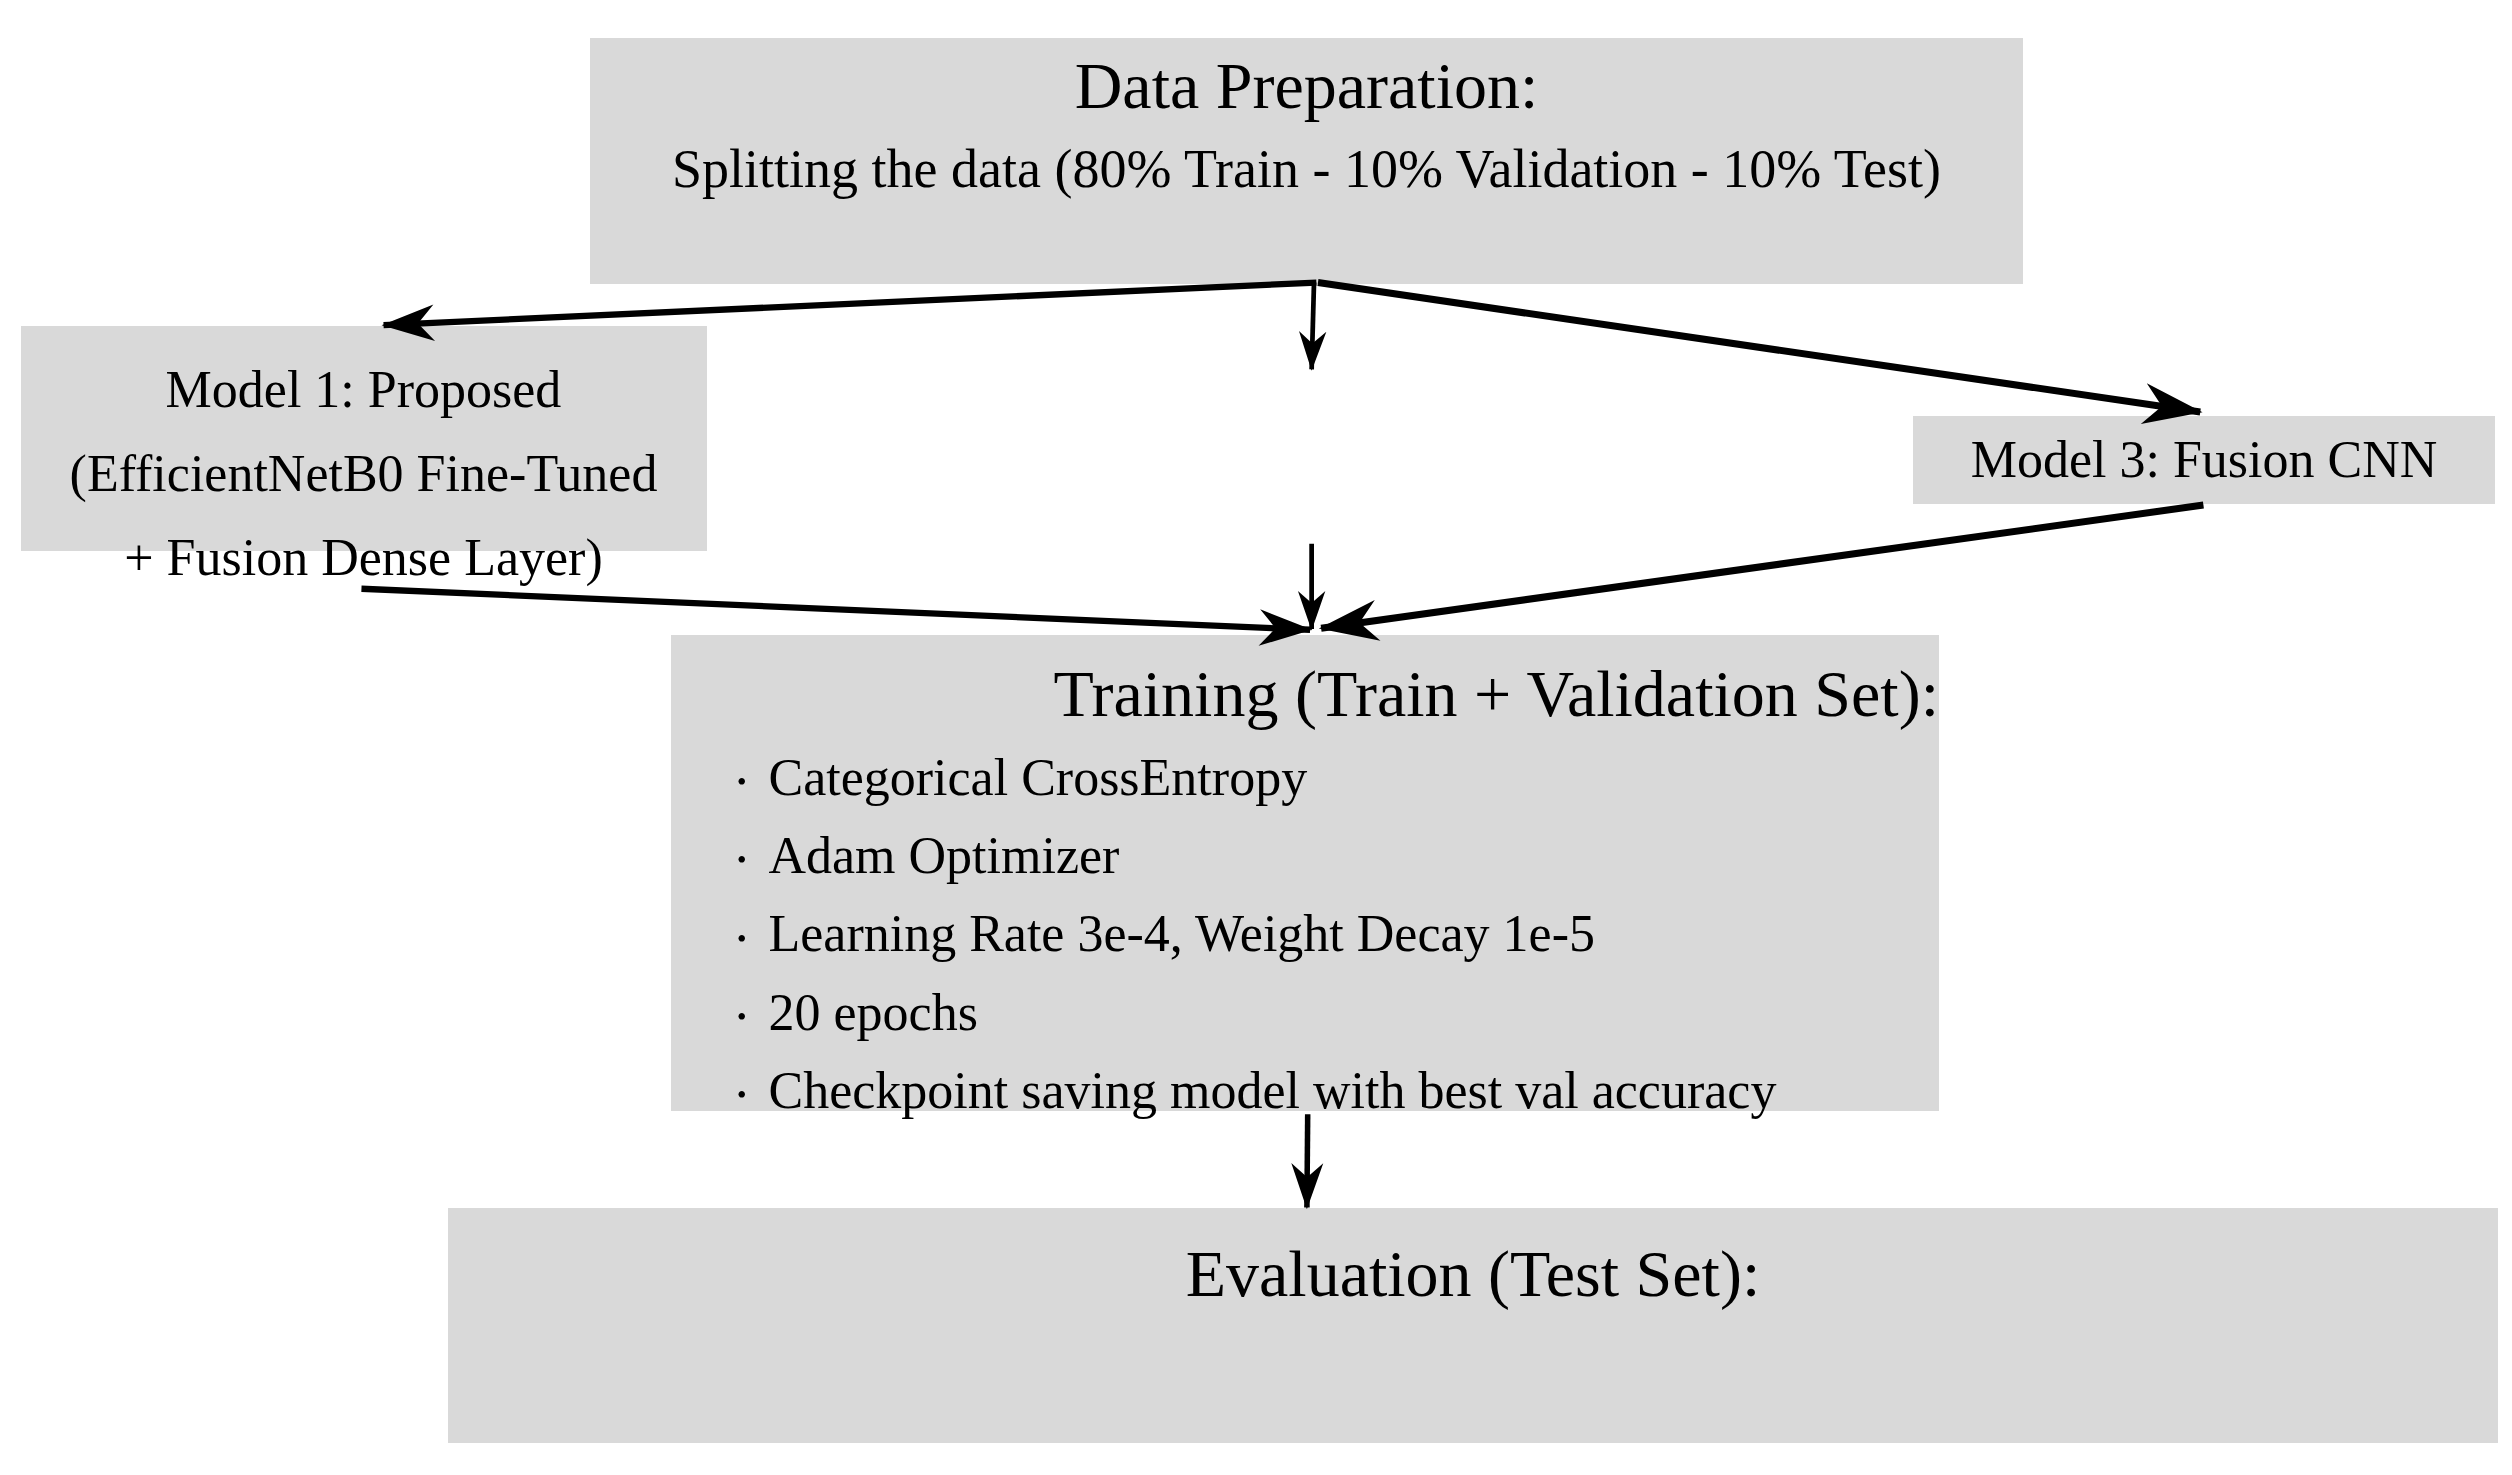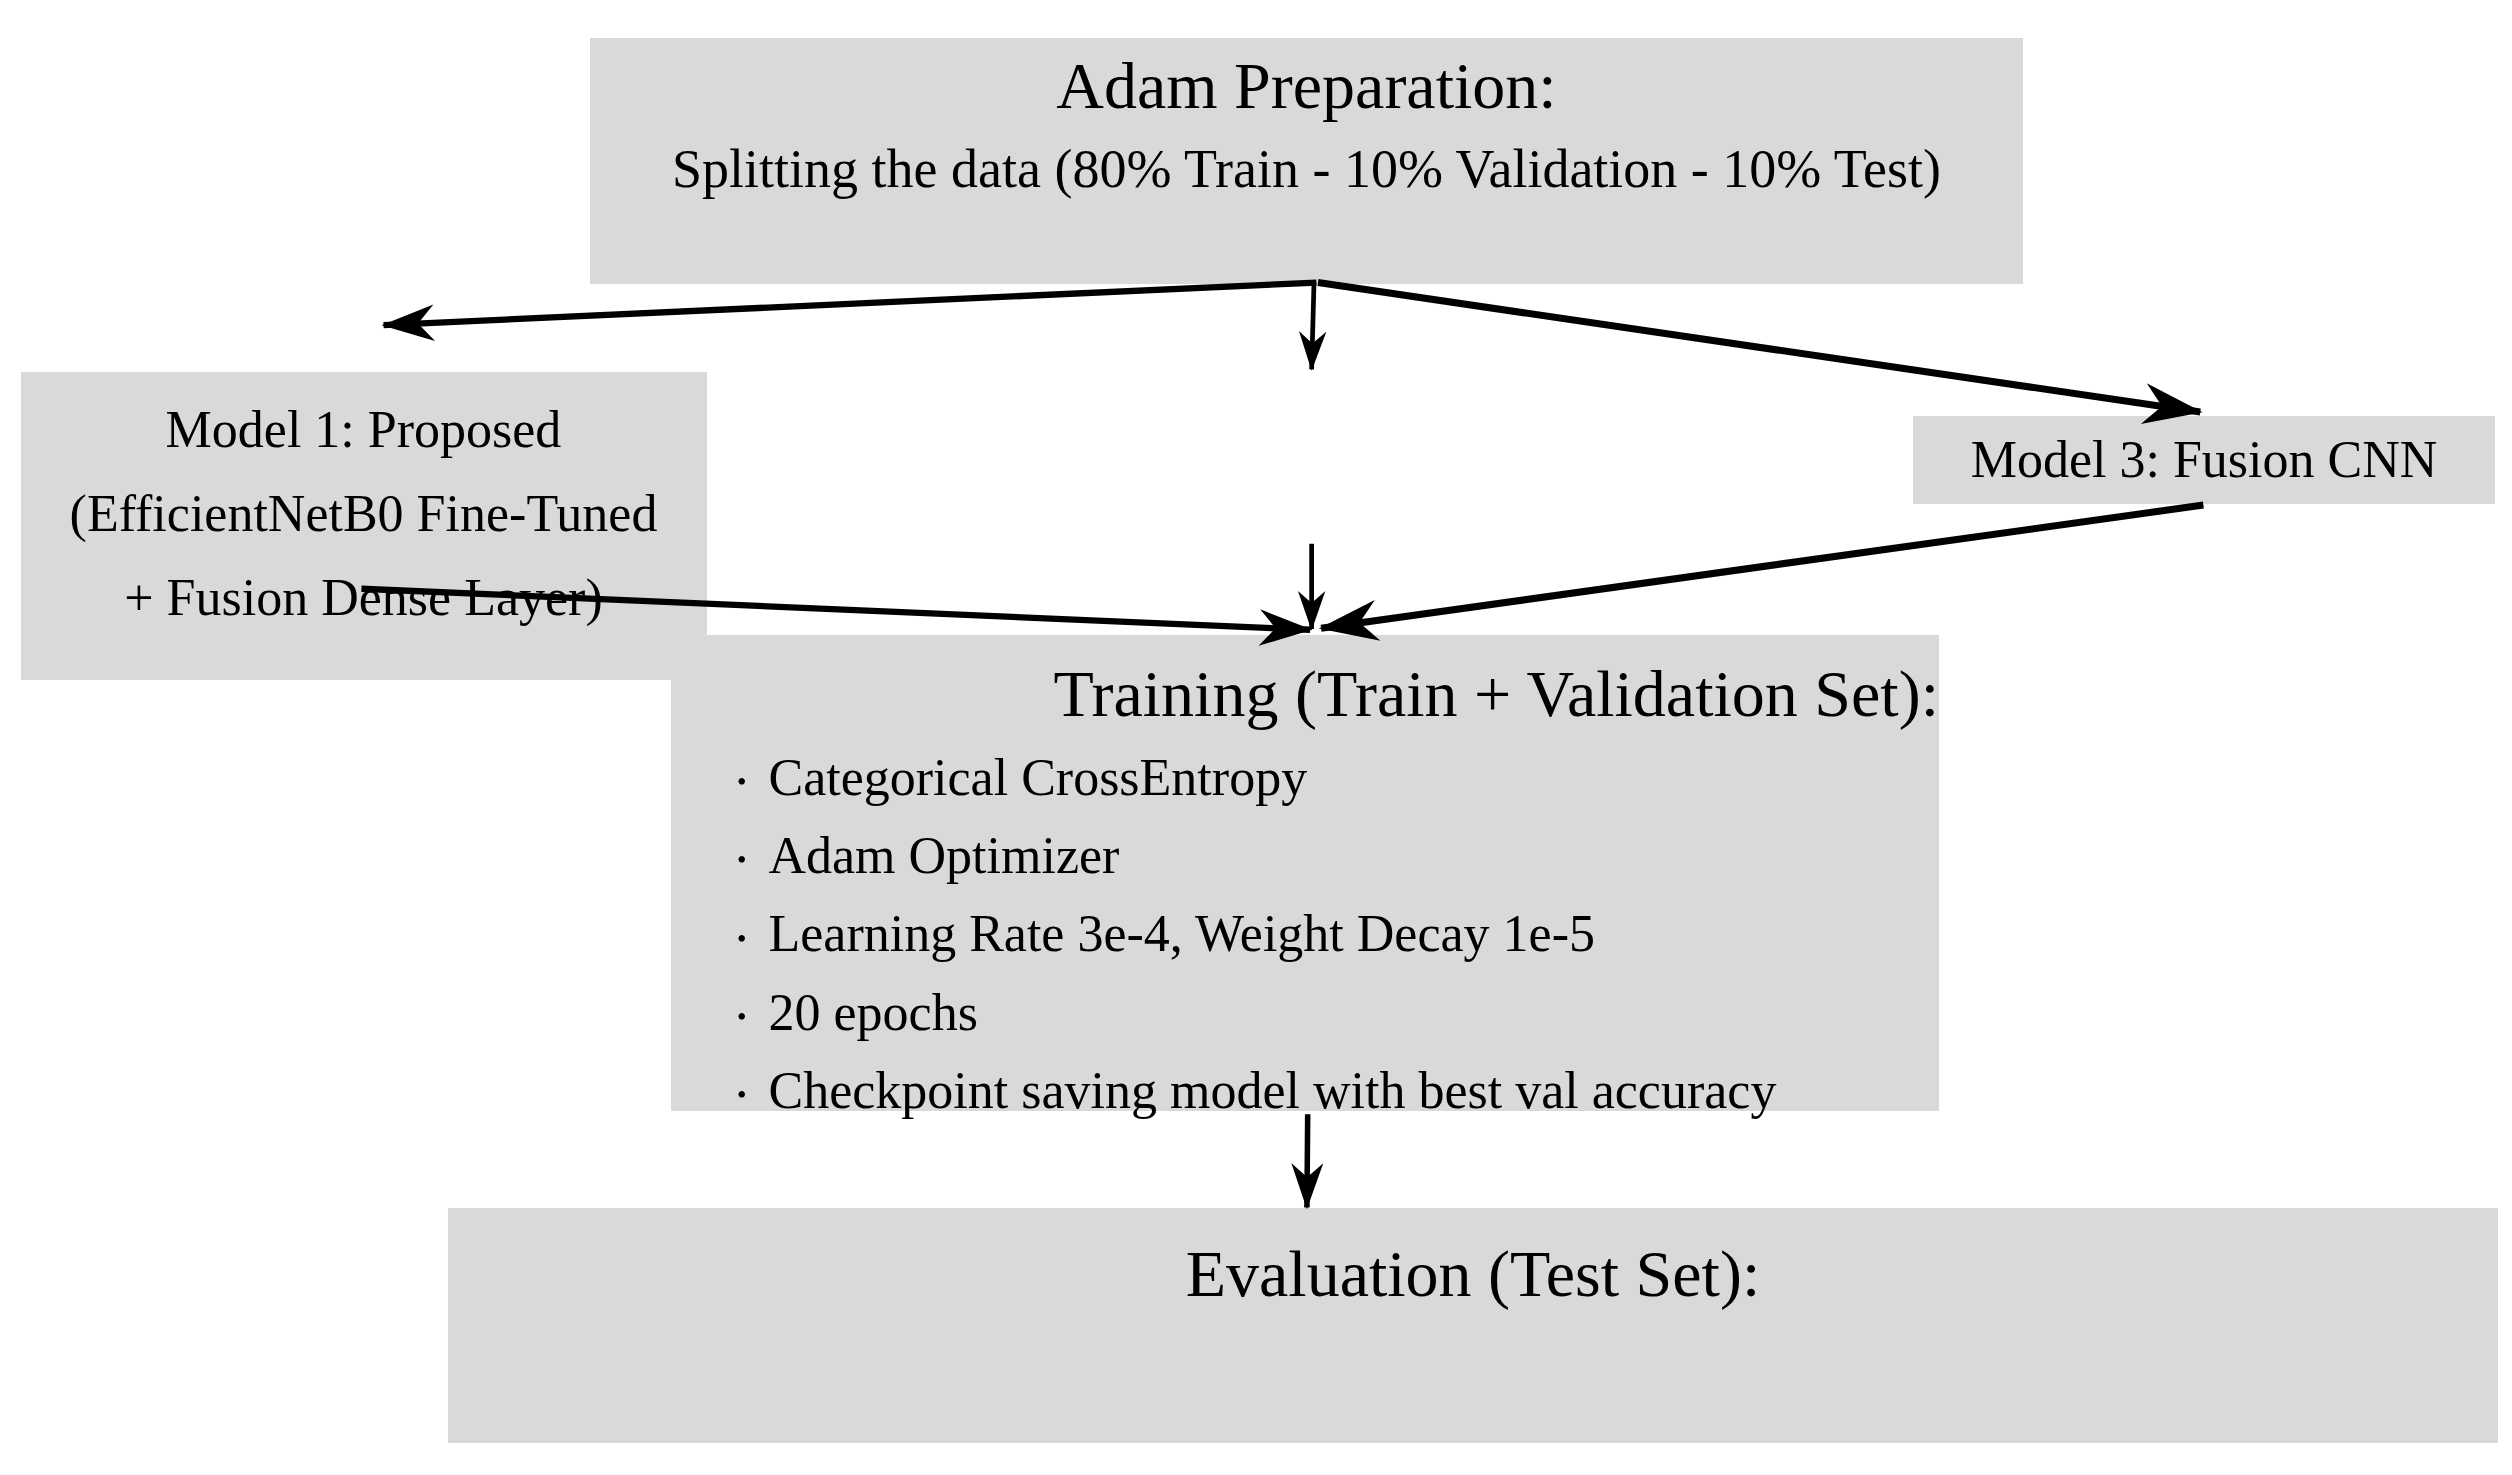--- a/index.html
+++ b/index.html
@@ -31,21 +31,21 @@
   }
   .line {
     font-size: 54px;
     line-height: 77px;
     white-space: nowrap;
   }
   
   #box-data-prep { left: 590px; top: 38px; width: 1433px; height: 246px; padding-top: 3.2px; }
   #box-data-prep .title { line-height: 90px; }
   
-  #box-model-1 { left: 20.5px; top: 326px; width: 686px; height: 308px; padding-top: 16px; margin-top: 46px; }
+  #box-model-1 { left: 20.5px; top: 326px; width: 686px; height: 225px; padding-top: 22px; }
   #box-model-1 .line { font-size: 52px; line-height: 84px; }
   
   #box-model-2 { left: 789px; top: 376px; width: 1032px; height: 166px; }
   #box-model-2 .line { font-size: 52px; line-height: 83px; }
   
   #box-model-3 { left: 1913px; top: 416px; width: 582px; height: 88px; }
   #box-model-3 .line { font-size: 52px; line-height: 88px; text-align: center; }
   
   #box-training { left: 671px; top: 635px; width: 1268px; height: 476px; padding-top: 11px; }
   #box-training .title { line-height: 95px; text-align: right; }
@@ -75,21 +75,21 @@
     pointer-events: none;
   }
   svg.arrows line { stroke: var(--arrow-color, #000000); }
 </style>
 </head>
 <body>
 
 <div id="canvas">
 
   <div class="box" id="box-data-prep">
-    <div class="title">Adam Preparation:</div>
+    <div class="title">Data Preparation:</div>
     <div class="line">Splitting the data (80% Train - 10% Validation - 10% Test)</div>
   </div>
 
   <div class="box" id="box-model-1">
     <div class="line">Model 1: Proposed</div>
     <div class="line">(EfficientNetB0 Fine-Tuned</div>
     <div class="line">+ Fusion Dense Layer)</div>
   </div>
 
 

